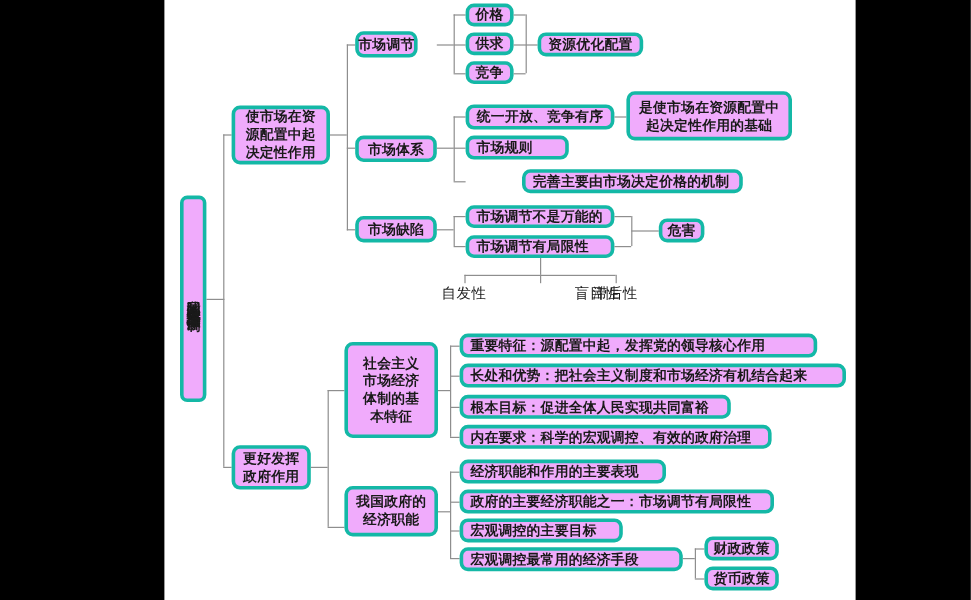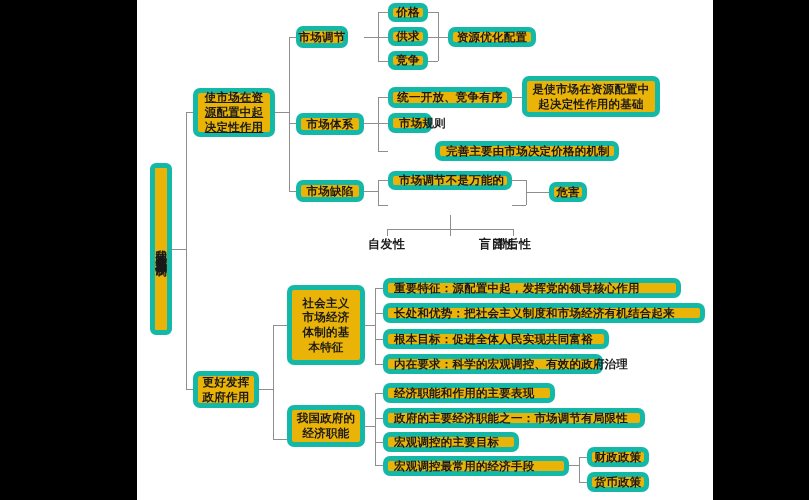--- a/index.html
+++ b/index.html
@@ -7,23 +7,23 @@
     width:809px;height:500px;background:#000;overflow:hidden;
     font-family:"DejaVu Serif","Liberation Serif",serif;
   }
   #canvas{
     position:absolute;left:137px;top:0;width:576px;height:500px;
     background:#ffffff;
   }
   .node{
     position:absolute;
     box-sizing:border-box;
-    border:5px solid #14b8a6;
+    border:3px solid #14b8a6;
     border-radius:7px;
-    background:#eab308;
+    background:#f0abfc;
     color:#1a1a1a;
     font-size:11.5px;
     line-height:1.28;
     display:flex;
     align-items:center;
     justify-content:center;
     text-align:center;
     padding:1px 4px;
     letter-spacing:0.2px;
     box-shadow:0 0 0 0 rgba(0,0,0,0);
@@ -37,42 +37,42 @@
     letter-spacing:1.2px;
     font-size:11.5px;
     padding:4px 1px;
     border-radius:6px;
     white-space:normal;
   }
   .plain{
     position:absolute;
     color:#1a1a1a;
     font-size:12px;
-    font-weight:700;
+    font-weight:400;
     letter-spacing:0.5px;
     white-space:pre;
   }
   .ln{position:absolute;background:#8e8e8e;}
   .lnh{height:1px;}
   .lnv{width:1px;}
 </style>
 </head>
 <body>
 
 <div id="canvas">
 
   <div class="node root" style="left:13px;top:163px;width:22px;height:172px;">我国的社会主义市场经济体制</div>
 
   <div class="ln lnh" style="left:35px;top:249px;width:14px;height:1px;"></div>
   <div class="ln lnv" style="left:49px;top:112px;width:1px;height:138px;"></div>
   <div class="ln lnh" style="left:49px;top:112px;width:7px;height:1px;"></div>
   <div class="ln lnv" style="left:49px;top:249px;width:1px;height:140px;"></div>
   <div class="ln lnh" style="left:49px;top:389px;width:7px;height:1px;"></div>
 
-  <div class="node" style="left:56px;top:88px;width:82px;height:49px;text-decoration:underline;">使市场在资
+  <div class="node" style="left:56px;top:88px;width:82px;height:49px;">使市场在资
 源配置中起
 决定性作用</div>
 
   <div class="ln lnh" style="left:138px;top:112px;width:14px;height:1px;"></div>
   <div class="ln lnv" style="left:152px;top:37px;width:1px;height:155px;"></div>
   <div class="ln lnh" style="left:152px;top:37px;width:7px;height:1px;"></div>
   <div class="ln lnh" style="left:152px;top:123px;width:7px;height:1px;"></div>
   <div class="ln lnh" style="left:152px;top:191px;width:7px;height:1px;"></div>
 
   <div class="node" style="left:159px;top:26px;width:52px;height:22px;">市场调节</div>
@@ -93,34 +93,35 @@
   <div class="node" style="left:311px;top:27px;width:88px;height:20px;">资源优化配置</div>
 
   <div class="node" style="left:159px;top:113px;width:68px;height:22px;">市场体系</div>
   <div class="ln lnh" style="left:227px;top:123px;width:14px;height:1px;"></div>
   <div class="ln lnv" style="left:241px;top:97px;width:1px;height:54px;"></div>
   <div class="ln lnh" style="left:241px;top:97px;width:10px;height:1px;"></div>
   <div class="ln lnh" style="left:241px;top:123px;width:10px;height:1px;"></div>
   <div class="ln lnh" style="left:241px;top:151px;width:10px;height:1px;"></div>
 
   <div class="node" style="left:251px;top:87px;width:124px;height:21px;">统一开放、竞争有序</div>
-  <div class="node lefttext" style="left:251px;top:113px;width:44px;height:20px;">市场规则</div>
+  <div class="node lefttext" style="left:251px;top:113px;width:86px;height:20px;">市场规则</div>
   <div class="node lefttext" style="left:251px;top:141px;width:184px;height:20px;margin-left:47px;">完善主要由市场决定价格的机制</div>
 
   <div class="ln lnh" style="left:375px;top:97px;width:10px;height:1px;"></div>
   <div class="node" style="left:385px;top:76px;width:138px;height:41px;">是使市场在资源配置中
 起决定性作用的基础</div>
 
   <div class="node" style="left:159px;top:180px;width:68px;height:22px;">市场缺陷</div>
   <div class="ln lnh" style="left:227px;top:191px;width:14px;height:1px;"></div>
   <div class="ln lnv" style="left:241px;top:180px;width:1px;height:25px;"></div>
   <div class="ln lnh" style="left:241px;top:180px;width:10px;height:1px;"></div>
   <div class="ln lnh" style="left:241px;top:205px;width:10px;height:1px;"></div>
 
   <div class="node lefttext" style="left:251px;top:171px;width:124px;height:19px;">市场调节不是万能的</div>
+  <div class="node lefttext" style="left:251px;top:196px;width:124px;height:19px;">市场调节有局限性</div>
 
   <div class="ln lnh" style="left:375px;top:180px;width:14px;height:1px;"></div>
   <div class="ln lnh" style="left:375px;top:205px;width:14px;height:1px;"></div>
   <div class="ln lnv" style="left:389px;top:180px;width:1px;height:25px;"></div>
   <div class="ln lnh" style="left:389px;top:192px;width:23px;height:1px;"></div>
   <div class="node" style="left:412px;top:182px;width:38px;height:20px;">危害</div>
 
   <div class="ln lnv" style="left:313px;top:215px;width:1px;height:14px;"></div>
   <div class="ln lnh" style="left:250px;top:229px;width:126px;height:1px;"></div>
   <div class="ln lnv" style="left:250px;top:229px;width:1px;height:7px;"></div>
@@ -145,21 +146,21 @@
   <div class="ln lnh" style="left:228px;top:325px;width:10px;height:1px;"></div>
   <div class="ln lnv" style="left:238px;top:288px;width:1px;height:76px;"></div>
   <div class="ln lnh" style="left:238px;top:288px;width:8px;height:1px;"></div>
   <div class="ln lnh" style="left:238px;top:313px;width:8px;height:1px;"></div>
   <div class="ln lnh" style="left:238px;top:339px;width:8px;height:1px;"></div>
   <div class="ln lnh" style="left:238px;top:364px;width:8px;height:1px;"></div>
 
   <div class="node lefttext" style="left:246px;top:278px;width:298px;height:20px;">重要特征：源配置中起，发挥党的领导核心作用</div>
   <div class="node lefttext" style="left:246px;top:303px;width:322px;height:20px;">长处和优势：把社会主义制度和市场经济有机结合起来</div>
   <div class="node lefttext" style="left:246px;top:329px;width:226px;height:20px;">根本目标：促进全体人民实现共同富裕</div>
-  <div class="node lefttext" style="left:246px;top:354px;width:220px;height:20px;">内在要求：科学的宏观调控、有效的政府治理</div>
+  <div class="node lefttext" style="left:246px;top:354px;width:260px;height:20px;">内在要求：科学的宏观调控、有效的政府治理</div>
 
   <div class="node" style="left:150px;top:405px;width:78px;height:42px;">我国政府的
 经济职能</div>
   <div class="ln lnh" style="left:228px;top:426px;width:10px;height:1px;"></div>
   <div class="ln lnv" style="left:238px;top:393px;width:1px;height:72px;"></div>
   <div class="ln lnh" style="left:238px;top:393px;width:8px;height:1px;"></div>
   <div class="ln lnh" style="left:238px;top:418px;width:8px;height:1px;"></div>
   <div class="ln lnh" style="left:238px;top:442px;width:8px;height:1px;"></div>
   <div class="ln lnh" style="left:238px;top:465px;width:8px;height:1px;"></div>
 

